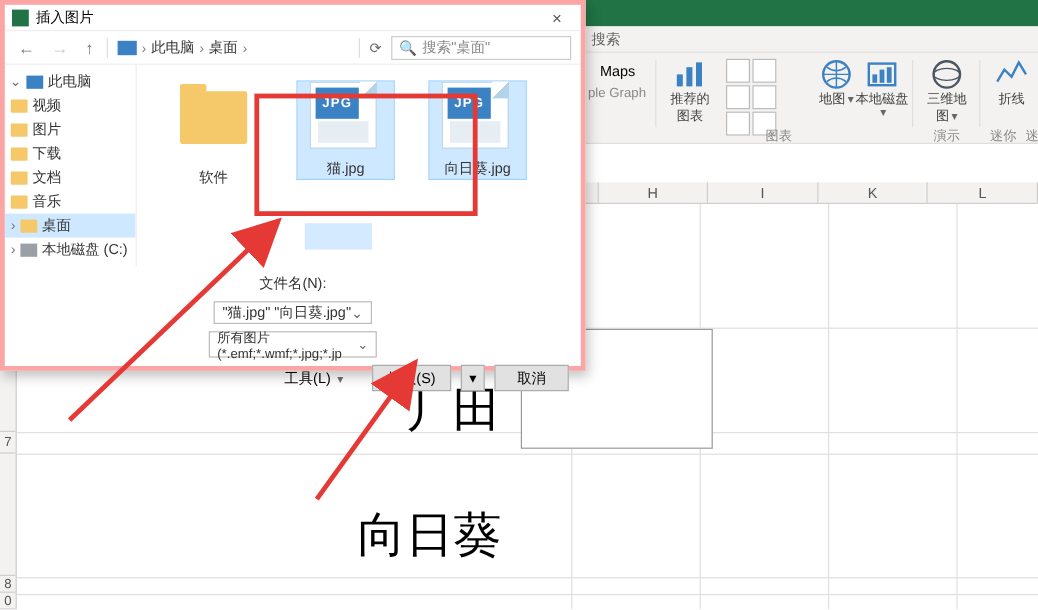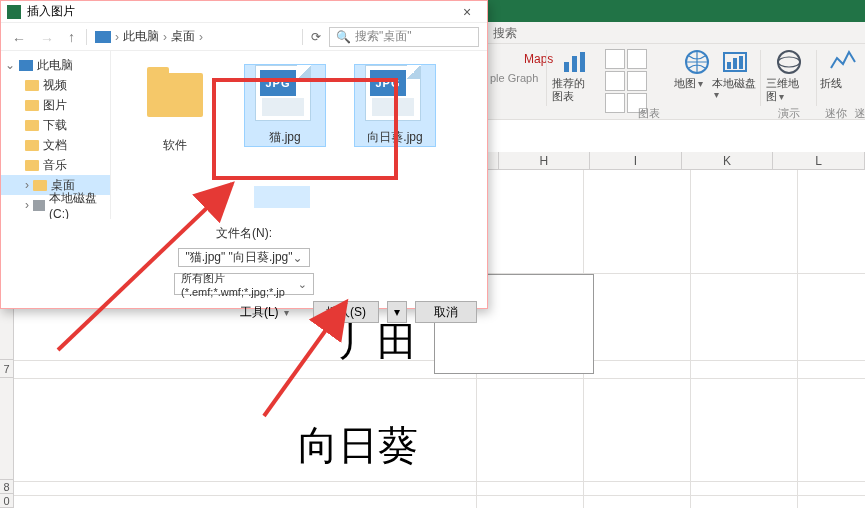--- a/index.html
+++ b/index.html
@@ -5,24 +5,24 @@
     * { margin: 0; padding: 0; box-sizing: border-box; font-family: "Microsoft YaHei", Arial, sans-serif; }
     body { width: 865px; height: 508px; background: #fff; position: relative; overflow: hidden; font-size: 12px; }
 
     
     .excel-titlebar { position: absolute; top: 0; left: 0; right: 0; height: 22px; background: #217346; color: #fff; text-align: center; line-height: 22px; font-size: 12px; }
     .excel-searchrow { position: absolute; top: 22px; left: 0; right: 0; height: 22px; background: #f3f2f1; border-bottom: 1px solid #e1dfdd; }
     .excel-searchrow .search { position: absolute; left: 493px; font-size: 12px; color: #666; line-height: 22px; }
 
     .ribbon { position: absolute; top: 44px; left: 0; right: 0; height: 76px; background: #f3f2f1; border-bottom: 1px solid #e1dfdd; }
     .ribbon .rtext { position: absolute; font-size: 12px; color: #444; }
-    .ribbon .maps-txt { left: 524px; top: 8px; color: #b91c1c; }
+    .ribbon .maps-txt { left: 500px; top: 8px; color: #000000; }
     .ribbon .pgraph-txt { left: 490px; top: 28px; color: #888; font-size: 11px; }
 
-    .ribbon-item { position: absolute; top: 4px; width: 46px; }
+    .ribbon-item { position: absolute; top: 4px; text-align: center; width: 46px; }
     .ribbon-item .ricon { width: 28px; height: 28px; margin: 0 auto 2px; }
     .ribbon-item .rlabel { font-size: 11px; color: #444; line-height: 11px; }
     .ribbon-item .rsub   { font-size: 11px; color: #444; }
     .rchev { font-size: 10px; color: #666; margin-left: 2px; }
 
     #recommended { left: 552px; }
     #map-btn { left: 674px; }
     #pivotchart-btn { left: 712px; }
     #threedmap-btn { left: 766px; }
     #sparkline-btn { left: 820px; }
@@ -55,21 +55,21 @@
 
     .cell-text { position: absolute; font-family: "SimSun", serif; color: #000; }
     .cell-text.big { font-size: 40px; }
     .cell-border { position: absolute; border: 1px solid #999; background: #fff; }
 
     
     .red-rect { position: absolute; border: 4px solid #e53935; pointer-events: none; z-index: 50; }
     .arrow-svg { position: absolute; pointer-events: none; z-index: 49; }
 
     
-    .dialog { position: absolute; left: 0; top: 0; width: 488px; height: 309px; background: #fff; border: 1px solid #fca5a5; box-shadow: 2px 4px 10px rgba(0,0,0,0.25); z-index: 40; }
+    .dialog { position: absolute; left: 0; top: 0; width: 488px; height: 309px; background: #fff; border: 4px solid #fca5a5; box-shadow: 2px 4px 10px rgba(0,0,0,0.25); z-index: 40; }
     .dlg-title { height: 22px; border-bottom: 1px solid #eee; display: flex; align-items: center; padding: 0 6px; }
     .dlg-title .exicon { width: 14px; height: 14px; background: #217346; margin-right: 6px; }
     .dlg-title .tclose { margin-left: auto; font-size: 14px; color: #555; width: 28px; text-align: center; cursor: pointer; }
 
     .dlg-nav { height: 28px; display: flex; align-items: center; padding: 0 8px; gap: 8px; border-bottom: 1px solid #eee; }
     .dlg-nav .navbtn { color: #777; font-size: 14px; padding: 0 3px; }
     .dlg-nav .sep { width: 1px; height: 16px; background: #ddd; }
     .dlg-nav .crumb { display: flex; align-items: center; gap: 4px; font-size: 12px; color: #333; flex: 1; }
     .dlg-nav .pc-icon { width: 16px; height: 12px; background: #3b82c4; display: inline-block; }
     .dlg-nav .crumb .chev { color: #888; }
@@ -78,21 +78,21 @@
     .dlg-nav .search .mgicon { color: #888; }
 
     .dlg-toolbar { height: 26px; display: flex; align-items: center; padding: 0 10px; gap: 16px; border-bottom: 1px solid #eee; font-size: 12px; color: #333; }
     .dlg-toolbar .spacer { flex: 1; }
     .dlg-toolbar .tbtn { color: #666; font-size: 14px; padding: 0 4px; }
 
     .dlg-body { display: flex; height: 168px; }
 
     .tree { width: 110px; border-right: 1px solid #eee; padding-top: 4px; font-size: 12px; color: #333; overflow: hidden; }
     .tree .trow { display: flex; align-items: center; height: 20px; padding-left: 4px; gap: 4px; }
-    .tree .trow.indent { padding-left: 24px; }
+    .tree .trow.indent { padding-left: 5px; }
     .tree .trow.sel { background: #cde8ff; }
     .tree .disc { color: #777; }
     .tree .fico { width: 14px; height: 11px; display: inline-block; }
     .fico.folder { background: #f5c869; border-radius: 1px; }
     .fico.pc { background: #3b82c4; }
     .fico.drive { background: #9aa0a6; }
 
     .files { flex: 1; padding: 14px 10px 0 24px; display: flex; gap: 30px; align-items: flex-start; position: relative; }
     .file-item { width: 80px; text-align: center; font-size: 12px; color: #333; }
     .file-item .fthumb { width: 60px; height: 56px; margin: 0 auto 8px; position: relative; }

